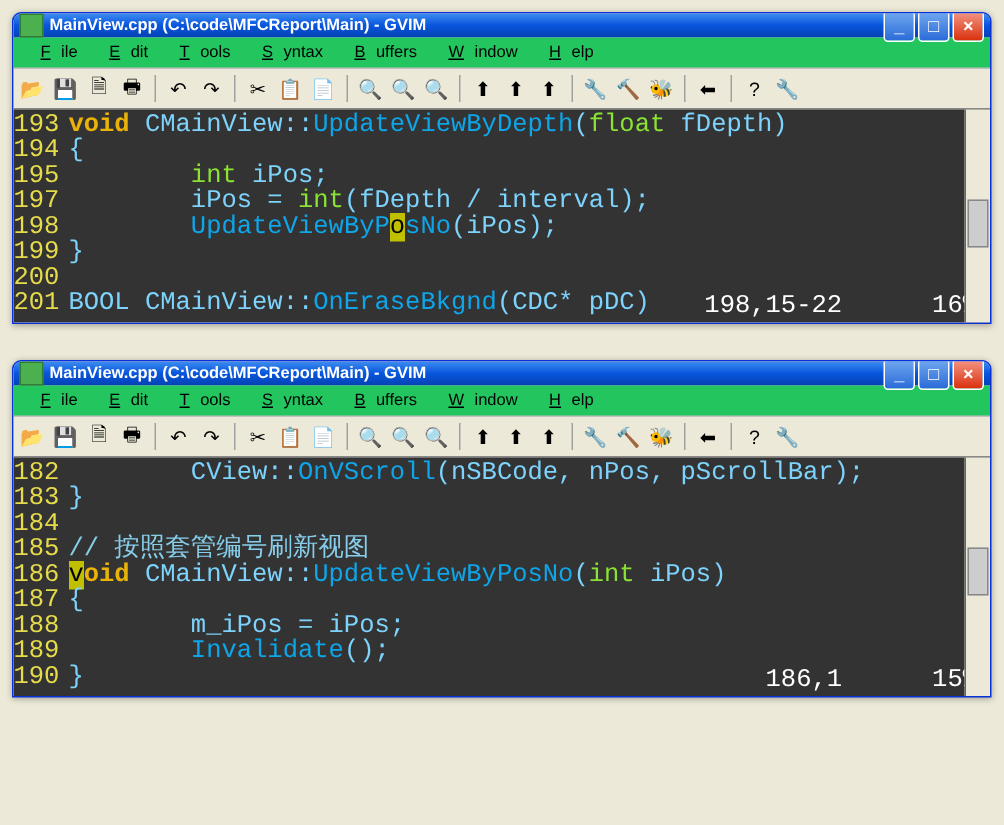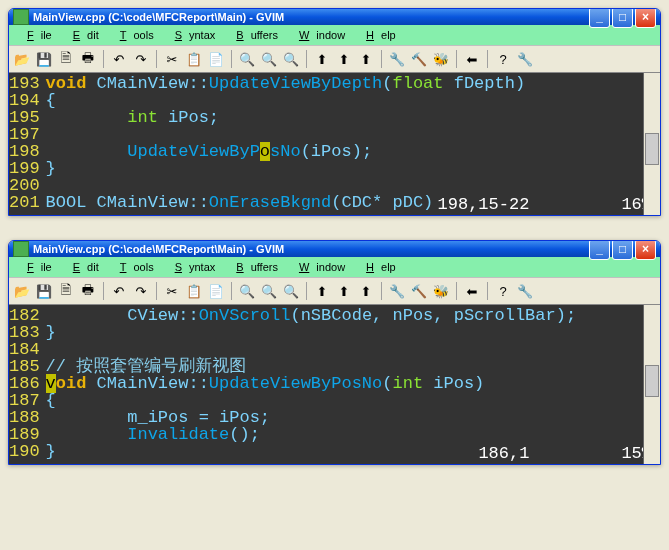--- a/index.html
+++ b/index.html
@@ -4,36 +4,36 @@
 <style>
 body{margin:0;padding:8px;background:#ece9d8;font-family:"Tahoma",sans-serif;font-size:11px;width:669px;box-sizing:border-box}
 .win{border:1px solid #0831d9;border-radius:6px 6px 0 0;overflow:hidden;background:#ece9d8;box-shadow:0 1px 4px rgba(0,0,0,.3)}
 .win+.win{margin-top:24px}
 .tb{height:16px;background:linear-gradient(#3c8cf0,#0855dd 50%,#0442b3);display:flex;align-items:center;padding:0 4px;color:#fff;font-weight:bold}
 .tb .ico{width:14px;height:14px;margin-right:4px;background:#4caf50;border:1px solid #2e7d32;display:inline-block}
 .tb .sp{flex:1}
 .wbtn{width:19px;height:19px;border:1px solid #fff;border-radius:3px;margin-left:2px;display:flex;align-items:center;justify-content:center;font-family:Arial;font-size:12px;font-weight:bold;color:#fff}
 .min,.max{background:linear-gradient(#6fa8ef,#2b6bd8)}
 .cls{background:linear-gradient(#f49684,#d9300e)}
-.menubar{height:20px;background:#86efac;display:flex;align-items:center;padding:0 4px;border-bottom:1px solid #c0c0c0}
+.menubar{height:20px;background:#22c55e;display:flex;align-items:center;padding:0 4px;border-bottom:1px solid #c0c0c0}
 .menubar span{padding:2px 7px;cursor:default}
 .u{text-decoration:underline}
 .toolbar{height:26px;background:#ece9d8;display:flex;align-items:center;padding:0 4px;gap:4px;border-bottom:1px solid #888}
 .tbtn{width:18px;height:18px;display:flex;align-items:center;justify-content:center;font-size:13px}
 .sep{width:1px;height:18px;background:#a0a0a0;margin:0 2px}
 .editor{background:#333333;font-family:"Courier New",monospace;font-size:17px;color:#fff;position:relative;line-height:17px;padding:2px 0 4px 0}
 .ln{display:flex;white-space:pre}
 .num{color:#e6db4a;min-width:28px;text-align:right;padding-right:6px}
 .kw{color:#eab308;font-weight:bold}
 .ty{color:#8ae234}
 .fn{color:#0ea5e9}
 .cm{color:#87ceeb}
 .pl{color:#7dd3fc}
 .cur{background:#c0c000;color:#000}
-.status{position:absolute;bottom:2px;right:8px;color:#fff;display:flex;gap:92px}
+.status{position:absolute;bottom:2px;right:8px;color:#fff;display:flex;gap:60px}
 .sv{width:16px;position:absolute;right:0;top:0;bottom:0;background:#ece9d8;border-left:1px solid #666}
 .sv .th{position:absolute;left:1px;right:1px;top:60px;height:30px;background:#cdcdcd;border:1px solid #888}
 </style>
 </head>
 <body>
 
 <div id="root">
     <div class="win">
       <div class="tb">
         <span class="ico"></span>
@@ -79,21 +79,21 @@
         <div class="sep"></div>
         <div class="tbtn">⬅</div>
         <div class="sep"></div>
         <div class="tbtn">?</div>
         <div class="tbtn">🔧</div>
       </div>
       <div class="editor">
         <div class="ln"><span class="num">193</span><span><span class="kw">void</span><span class="pl"> CMainView::</span><span class="fn">UpdateViewByDepth</span><span class="pl">(</span><span class="ty">float</span><span class="pl"> fDepth)</span></span></div>
         <div class="ln"><span class="num">194</span><span><span class="pl">{</span></span></div>
         <div class="ln"><span class="num">195</span><span><span class="pl">        </span><span class="ty">int</span><span class="pl"> iPos;</span></span></div>
-        <div class="ln"><span class="num">197</span></div>
+        <div class="ln"><span class="num">197</span><span><span class="pl">        iPos = </span><span class="ty">int</span><span class="pl">(fDepth / interval);</span></span></div>
         <div class="ln"><span class="num">198</span><span><span class="pl">        </span><span class="fn">UpdateViewByP</span><span class="cur">o</span><span class="fn">sNo</span><span class="pl">(iPos);</span></span></div>
         <div class="ln"><span class="num">199</span><span><span class="pl">}</span></span></div>
         <div class="ln"><span class="num">200</span><span><span class="pl"></span></span></div>
         <div class="ln"><span class="num">201</span><span><span class="pl">BOOL CMainView::</span><span class="fn">OnEraseBkgnd</span><span class="pl">(CDC* pDC)</span></span></div>
         <div class="status">
           <span>198,15-22</span>
           <span>16%</span>
         </div>
         <div class="sv">
           <div class="th"></div>

